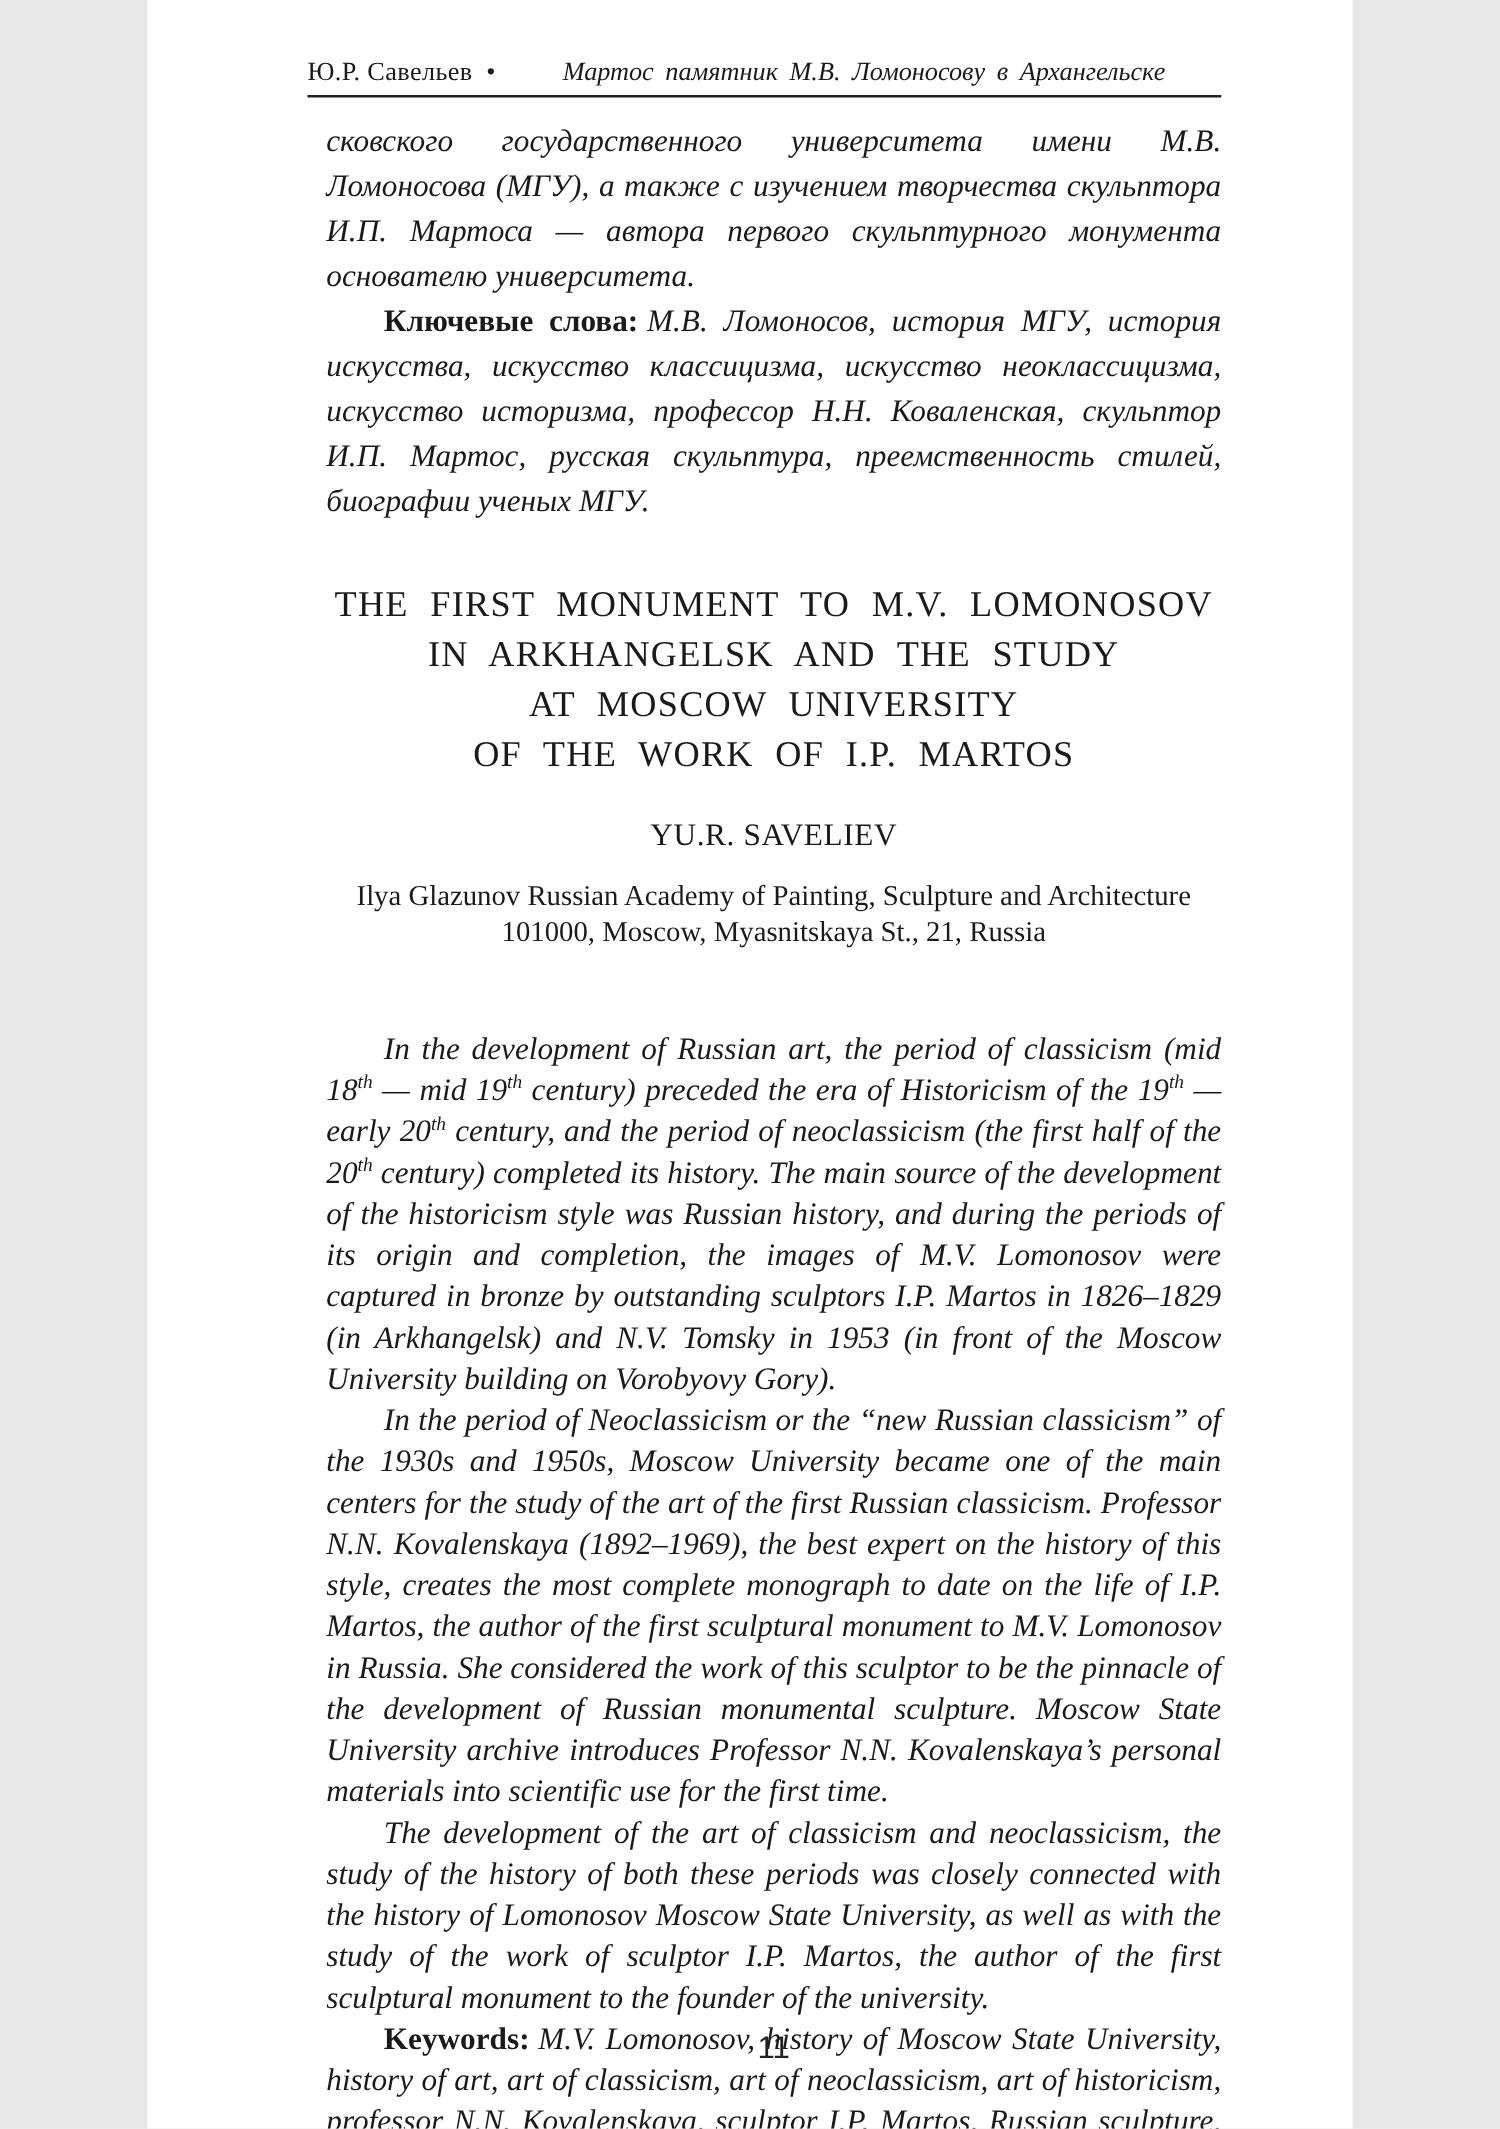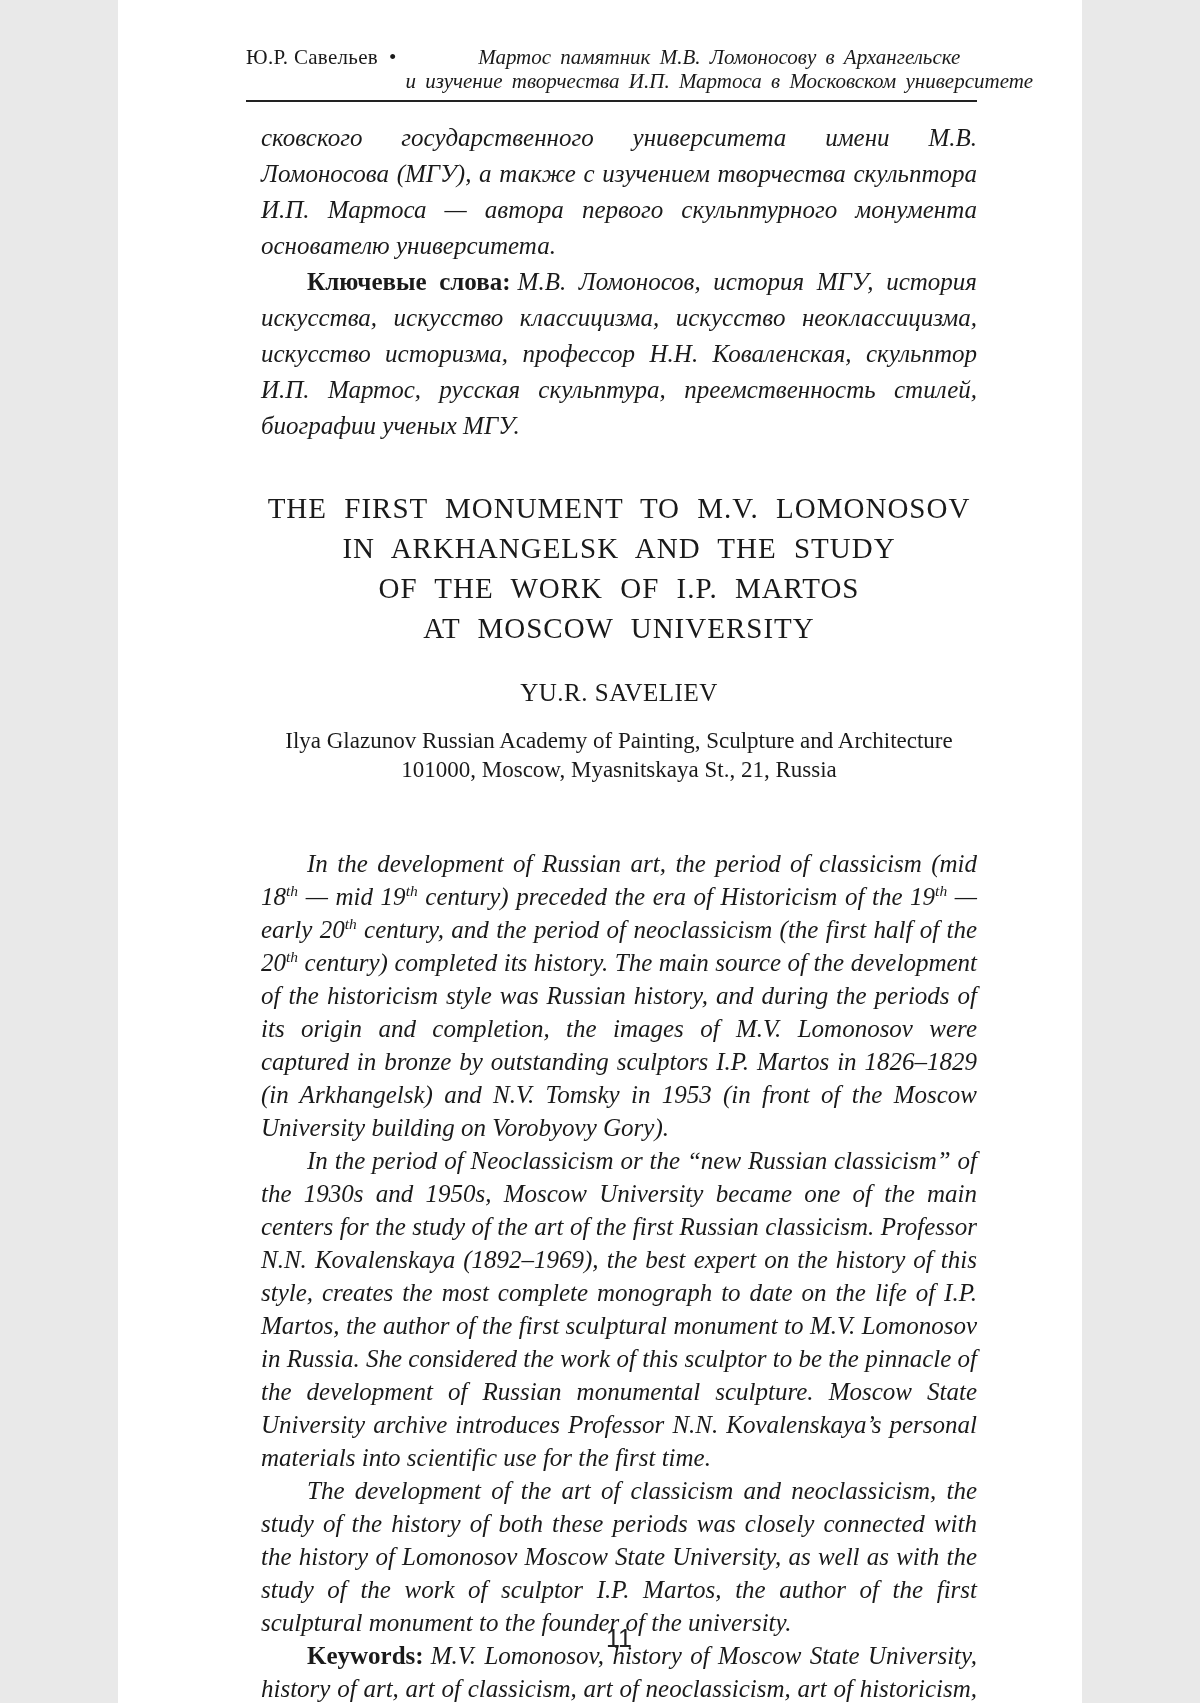--- a/index.html
+++ b/index.html
@@ -99,36 +99,35 @@
 <body>
 
 <div class="page">
 
   <header>
     <div class="rh-line">
       <span class="rh-author">Ю.Р. Савельев</span>
       <span class="rh-bullet">•</span>
       <div class="rh-title">
         <div>Мартос памятник М.В. Ломоносову в Архангельске</div>
-        <div>и изучение творчества И.П. Мартоса в Московском университете</div>
       </div>
     </div>
     <hr class="rule">
   </header>
 
   <section class="ru-block">
     <p>сковского государственного университета имени М.В. Ломоносова (МГУ), а также с изучением творчества скульптора И.П. Мартоса — автора первого скульптурного монумента основателю университета.</p>
     <p class="p-indent"><b class="kw-label">Ключевые слова:</b><span>М.В. Ломоносов, история МГУ, история искусства, искусство классицизма, искусство неоклассицизма, искусство историзма, профессор Н.Н. Коваленская, скульптор И.П. Мартос, русская скульптура, преемственность стилей, биографии ученых МГУ.</span></p>
   </section>
 
   <h1 class="title">
     <div>THE FIRST MONUMENT TO M.V. LOMONOSOV</div>
     <div>IN ARKHANGELSK AND THE STUDY</div>
+    <div>AT MOSCOW UNIVERSITY</div>
     <div>OF THE WORK OF I.P. MARTOS</div>
-    <div>AT MOSCOW UNIVERSITY</div>
   </h1>
 
   <div class="author">YU.R. SAVELIEV</div>
   <div class="affil">Ilya Glazunov Russian Academy of Painting, Sculpture and Architecture</div>
   <div class="addr">101000, Moscow, Myasnitskaya St., 21, Russia</div>
 
   <section class="abstract">
     <p><span>In the development of Russian art, the period of classicism (mid 18</span><span class="sup">th</span><span> — mid 19</span><span class="sup">th</span><span> century) preceded the era of Historicism of the 19</span><span class="sup">th</span><span> — early 20</span><span class="sup">th</span><span> century, and the period of neoclassicism (the first half of the 20</span><span class="sup">th</span><span> century) completed its history. The main source of the development of the historicism style was Russian history, and during the periods of its origin and completion, the images of M.V. Lomonosov were captured in bronze by outstanding sculptors I.P. Martos in 1826–1829 (in Arkhangelsk) and N.V. Tomsky in 1953 (in front of the Moscow University building on Vorobyovy Gory).</span></p>
     <p><span>In the period of Neoclassicism or the “new Russian classicism” of the 1930s and 1950s, Moscow University became one of the main centers for the study of the art of the first Russian classicism. Professor N.N. Kovalenskaya (1892–1969), the best expert on the history of this style, creates the most complete monograph to date on the life of I.P. Martos, the author of the first sculptural monument to M.V. Lomonosov in Russia. She considered the work of this sculptor to be the pinnacle of the development of Russian monumental sculpture. Moscow State University archive introduces Professor N.N. Kovalenskaya’s personal materials into scientific use for the first time.</span></p>
     <p><span>The development of the art of classicism and neoclassicism, the study of the history of both these periods was closely connected with the history of Lomonosov Moscow State University, as well as with the study of the work of sculptor I.P. Martos, the author of the first sculptural monument to the founder of the university.</span></p>

